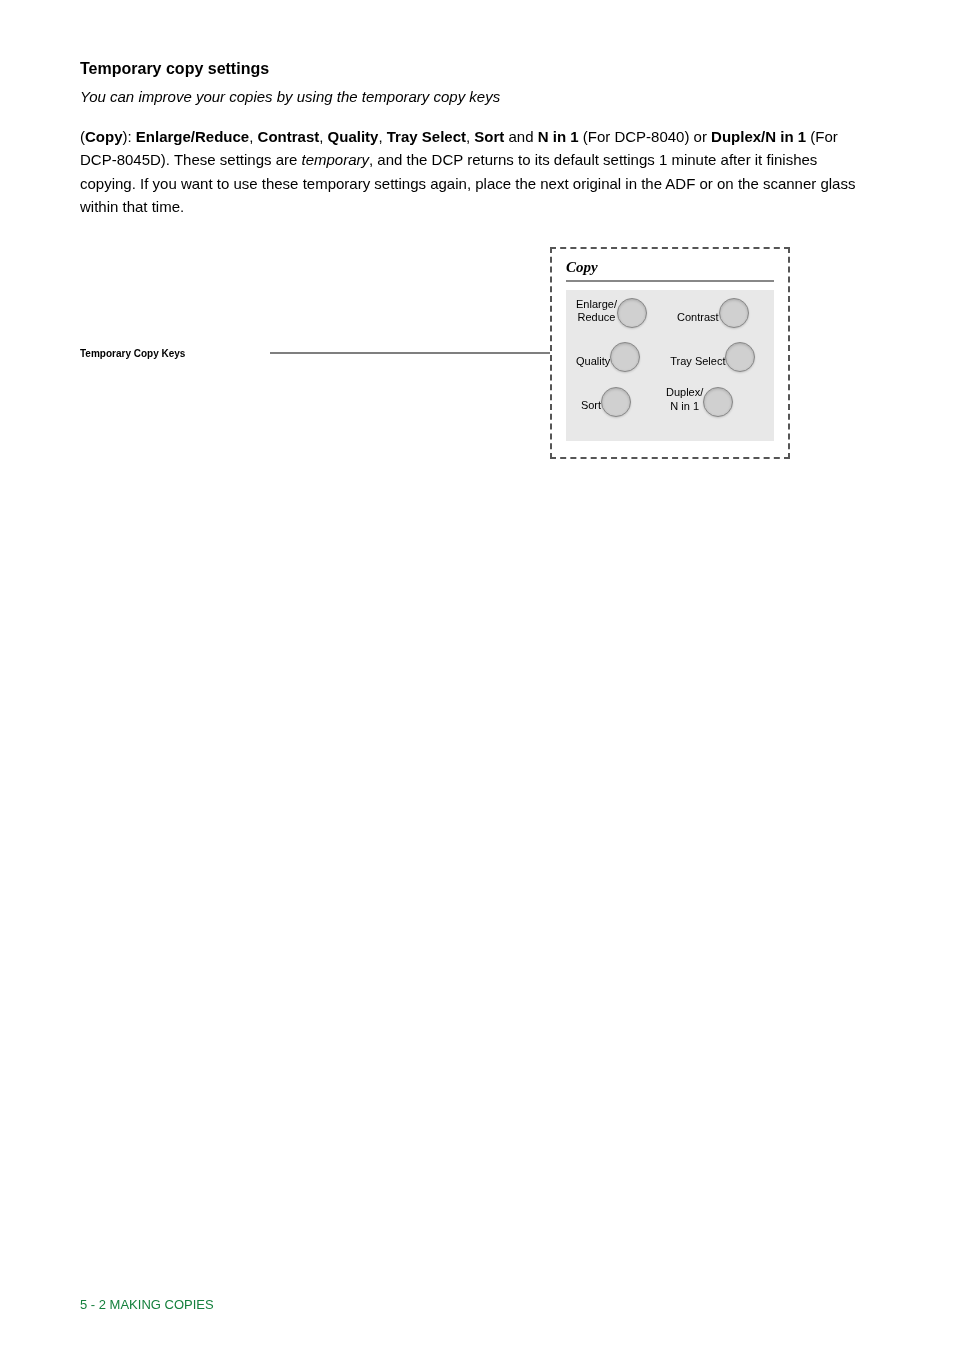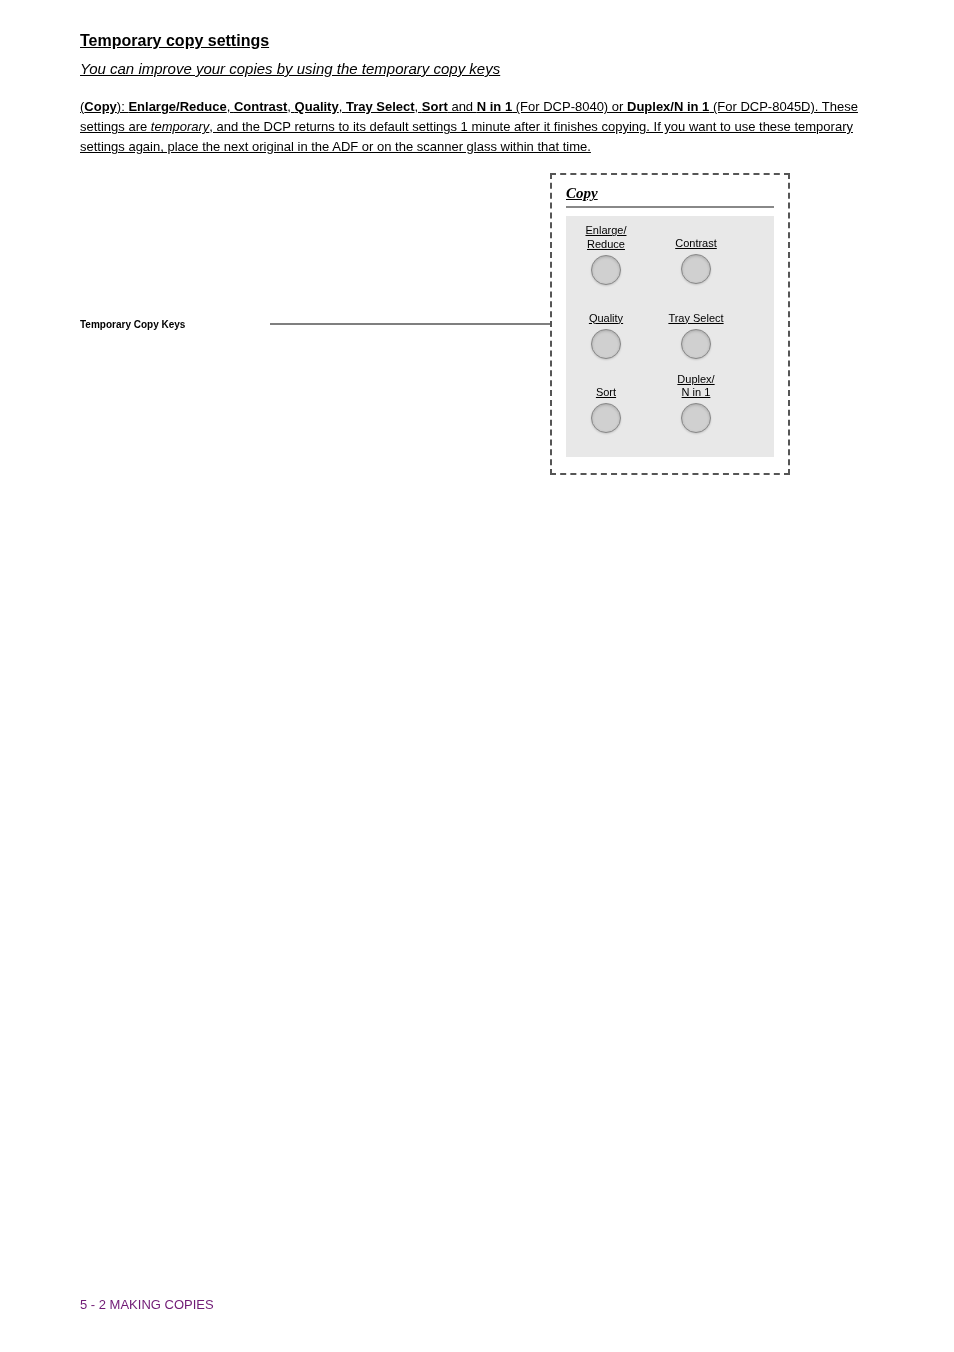--- a/index.html
+++ b/index.html
@@ -8,40 +8,39 @@
       width: 954px;
       min-height: 1352px;
       background: #ffffff;
       font-family: Arial, Helvetica, sans-serif;
       font-size: 15px;
       color: #000000;
       position: relative;
     }
 
     .page-content {
-      padding: 32px 80px 60px 80px;
-      text-decoration: underline;
+      padding: 60px 80px 60px 80px;
     }
 
     .section-title {
       font-size: 16px;
       font-weight: bold;
       margin-bottom: 10px;
     }
 
     .intro-text {
       font-style: italic;
       font-size: 15px;
       margin-bottom: 20px;
     }
 
     .body-text {
-      font-size: 13px;
+      font-size: 15px;
       line-height: 1.55;
-      margin-bottom: 16px;
+      margin-bottom: 29px;
     }
 
     .body-text b {
       font-weight: bold;
     }
 
     .body-text em {
       font-style: italic;
     }
 
@@ -101,23 +100,24 @@
 
     .button-row {
       display: flex;
       justify-content: flex-start;
       gap: 30px;
       margin-bottom: 14px;
     }
 
     .button-item {
       display: flex;
-      flex-direction: column;
+      flex-direction: row;
       align-items: center;
       min-width: 60px;
+      justify-content: center;
     }
 
     .button-label {
       font-size: 11px;
       text-align: center;
       margin-bottom: 4px;
       line-height: 1.2;
       min-height: 26px;
       display: flex;
       align-items: flex-end;
@@ -132,21 +132,21 @@
       border: 1.5px solid #888;
       box-shadow: inset 0 1px 3px rgba(0,0,0,0.2), 0 1px 2px rgba(0,0,0,0.15);
     }
 
     
     .page-footer {
       position: absolute;
       bottom: 40px;
       left: 80px;
       font-size: 13px;
-      color: #701a75;
+      color: #15803d;
     }
   </style>
 </head>
 <body>
 
 <div class="page-content">
 
   <div class="section-title">Temporary copy settings</div>
 
   <p class="intro-text">You can improve your copies by using the temporary copy keys</p>

